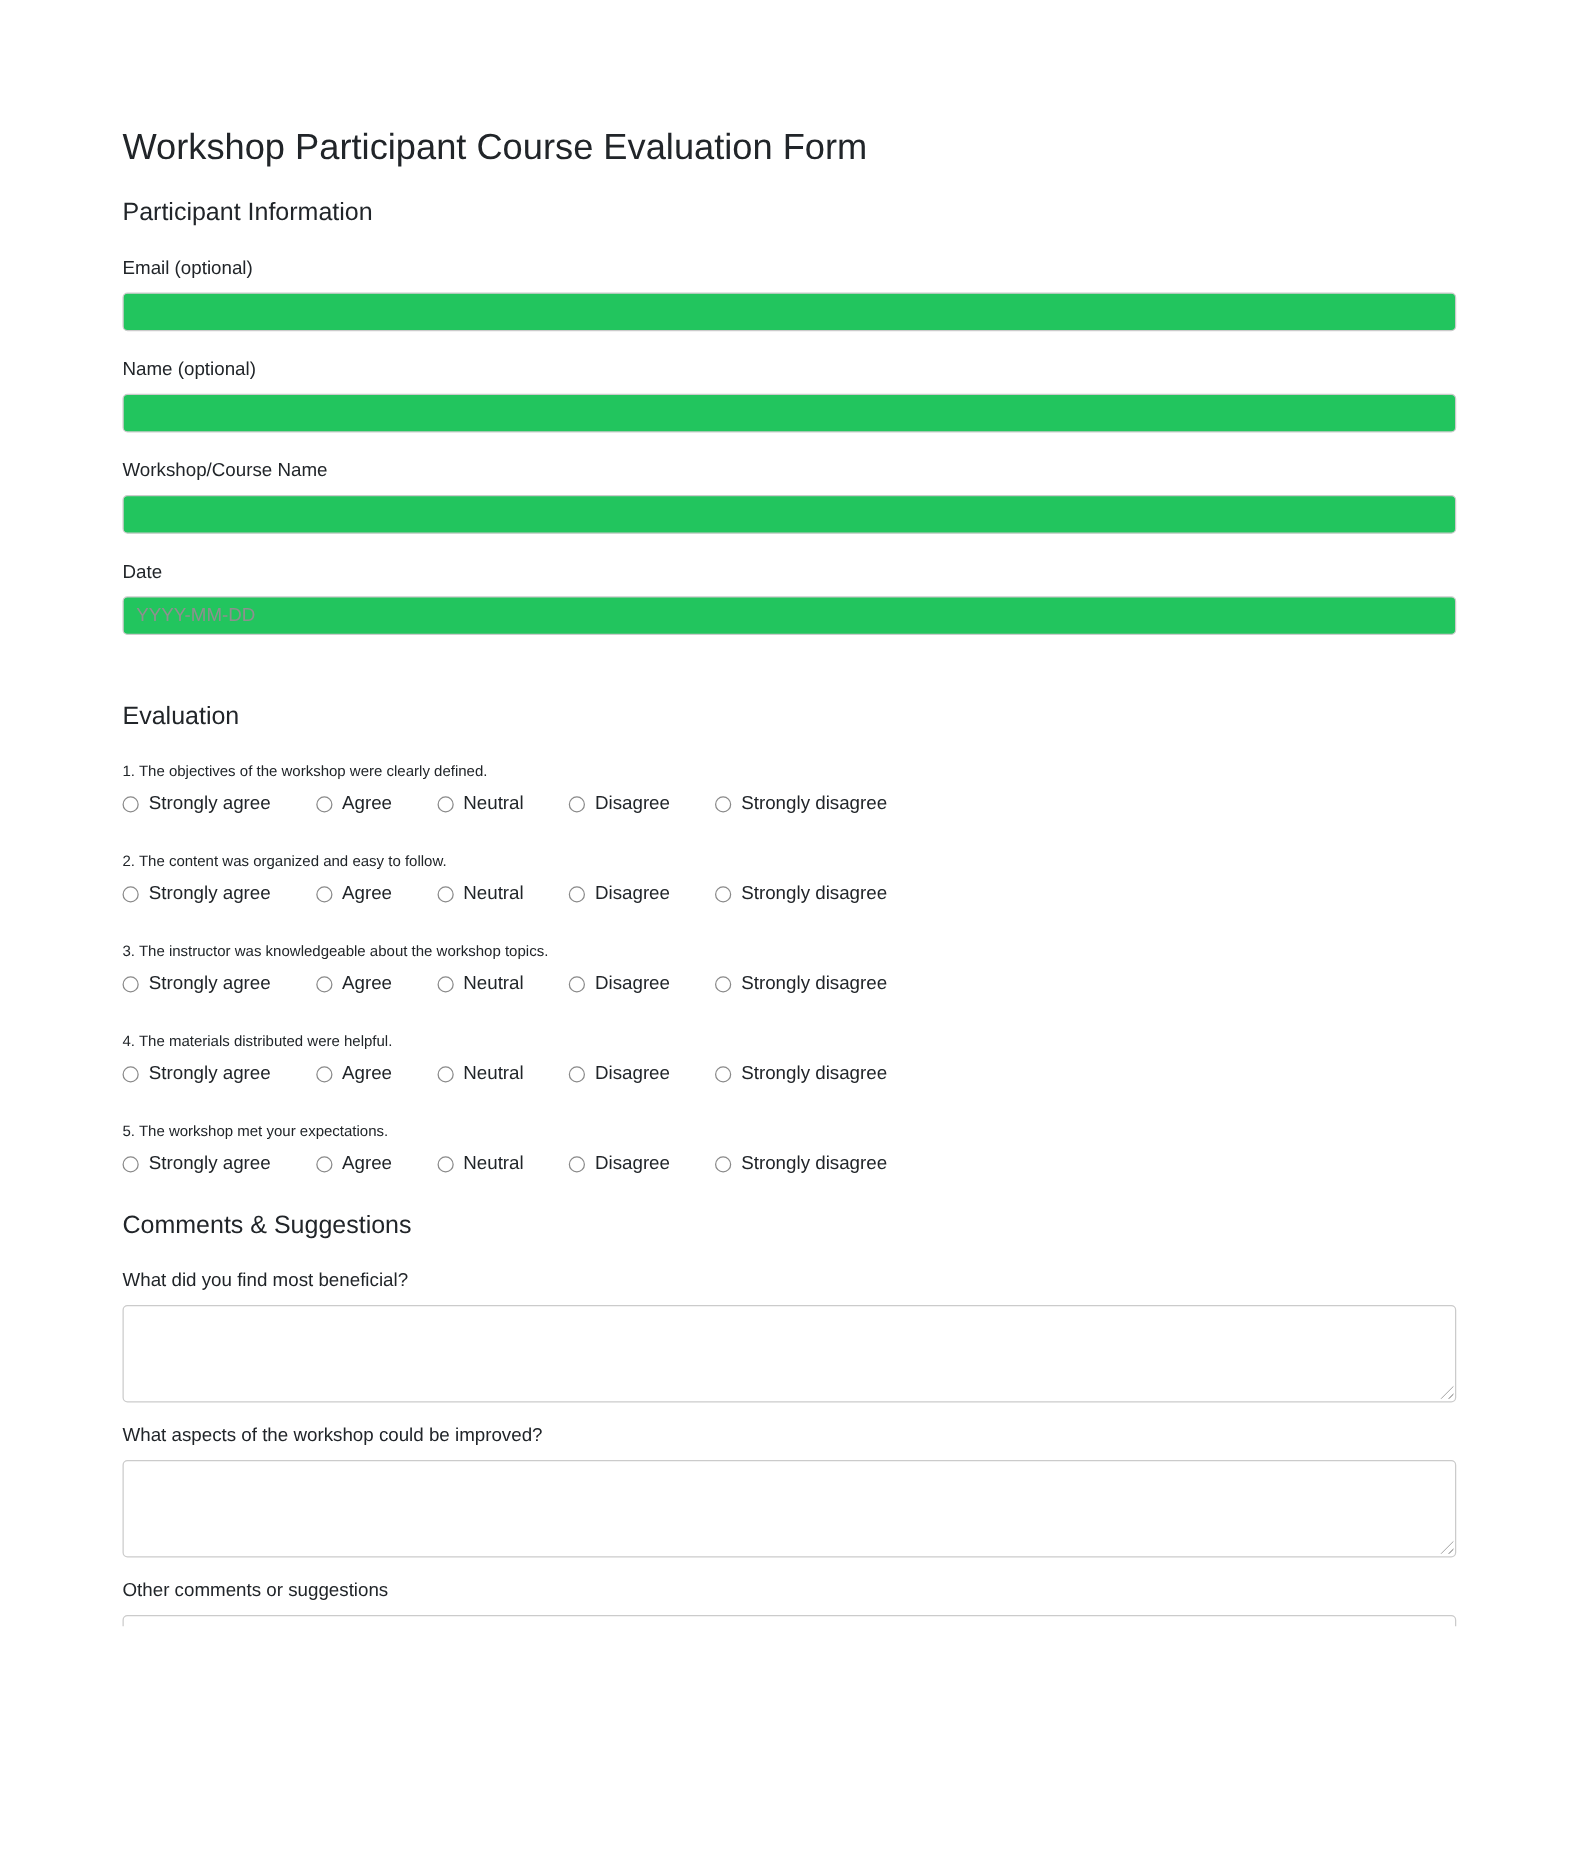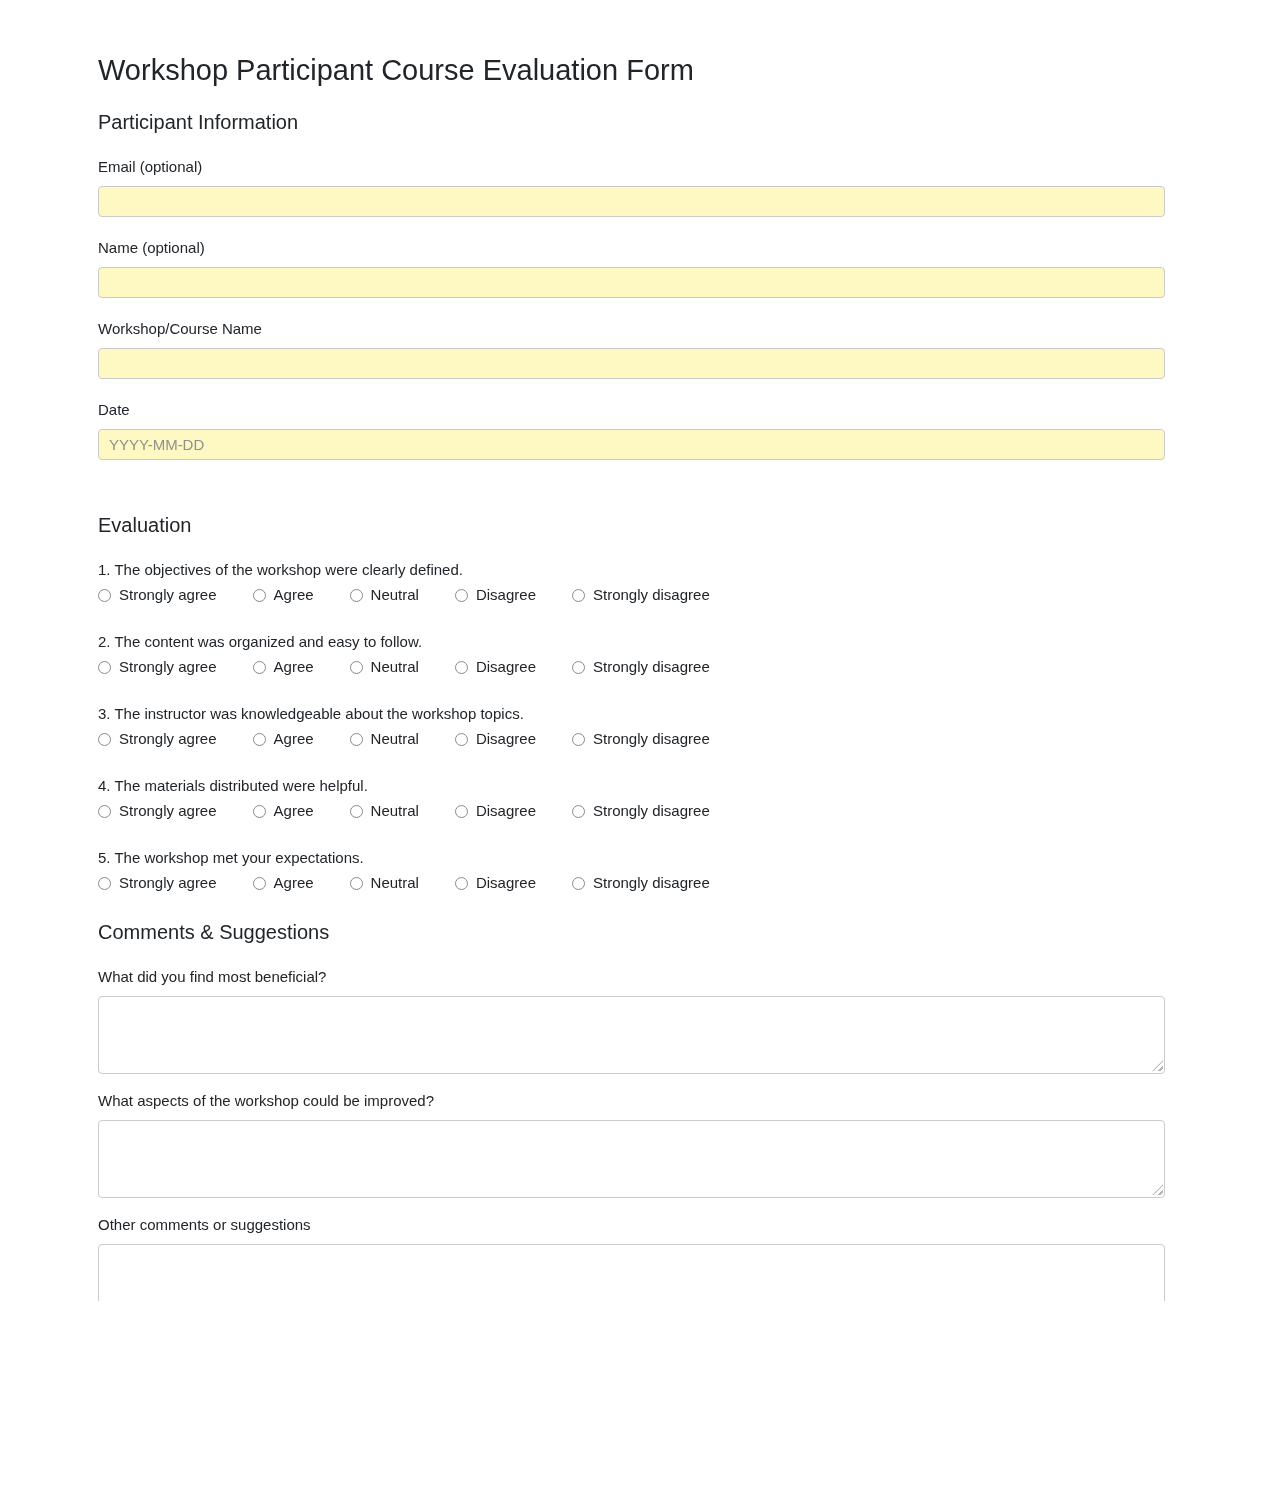--- a/index.html
+++ b/index.html
@@ -13,21 +13,21 @@
     overflow: hidden;
   }
   .clip {
     width: 1263px;
     height: 1301px;
     overflow: hidden;
   }
   .container {
     width: 1067px;
     margin: 0 auto;
-    padding-top: 54px;
+    padding-top: 102px;
   }
   h1.page-title {
     font-size: 29px;
     font-weight: 400;
     line-height: 1.15;
     margin: 0 0 24px 0;
   }
   h2.section-heading {
     font-size: 20px;
     font-weight: 400;
@@ -47,28 +47,28 @@
   .text-input {
     display: block;
     width: 100%;
     height: 31px;
     border: 1px solid #cbcbcb;
     border-radius: 4px;
     padding: 0 10px;
     font-family: inherit;
     font-size: 15px;
     color: #212529;
-    background: #fef9c3;
+    background: #22c55e;
     outline: none;
   }
   .text-input::placeholder { color: #8f8f8f; opacity: 1; }
 
   .question { margin-bottom: 29px; }
   .q-text {
-    font-size: 15px;
+    font-size: 12px;
     line-height: 17px;
     margin: 0 0 8px 0;
   }
   .options-row {
     display: flex;
     align-items: flex-end;
     height: 18px;
   }
   .option {
     display: inline-flex;

